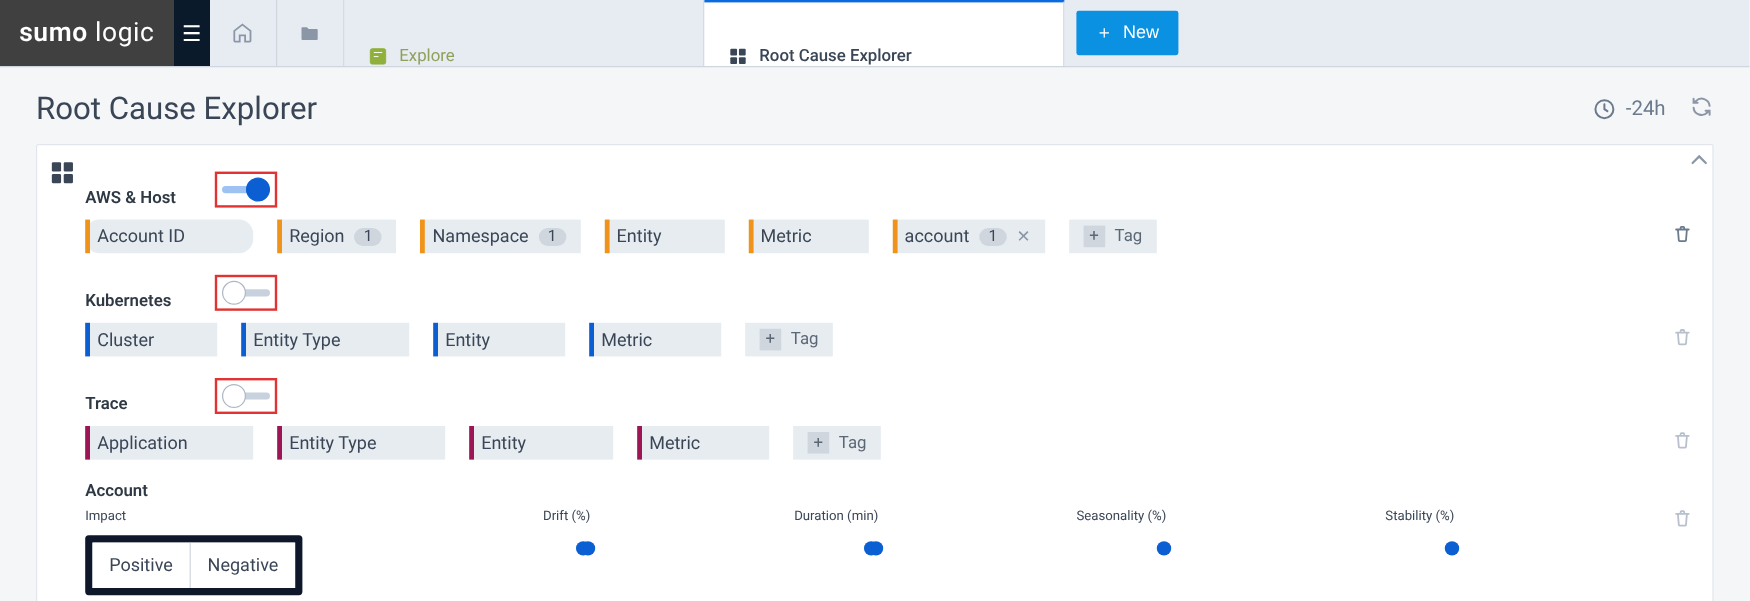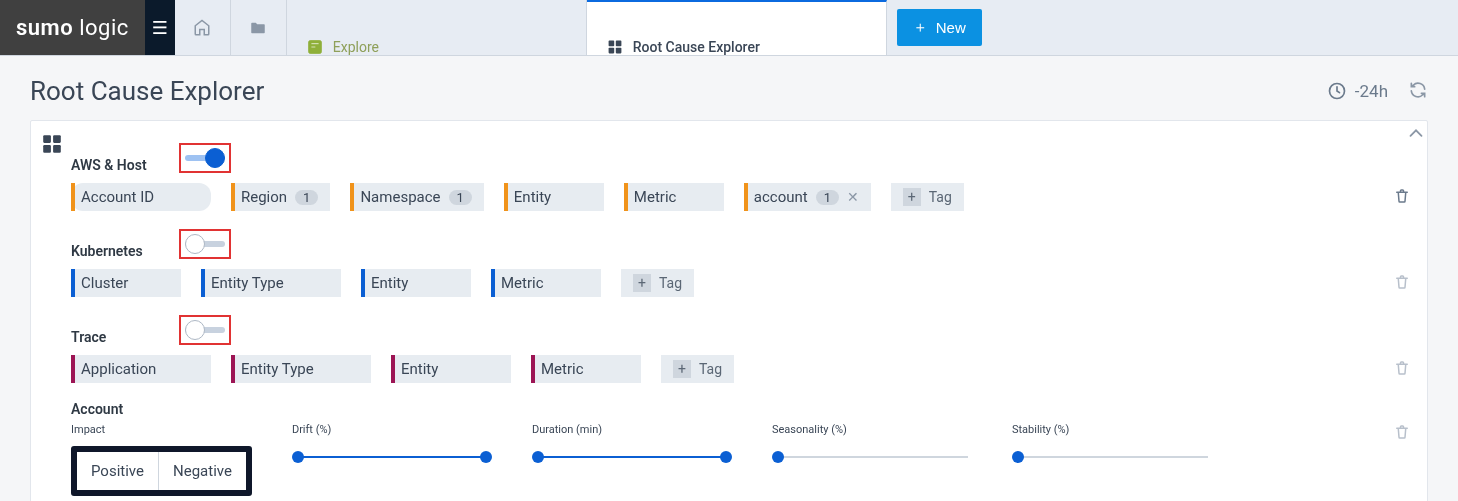--- a/index.html
+++ b/index.html
@@ -68,21 +68,21 @@
   .row-rel { position: relative; padding-right: 50px; }
 
   
   .adv-row { display:flex; align-items:flex-start; gap:40px; margin-top:6px; padding-right:60px; position:relative;}
   .adv-col { display:flex; flex-direction:column; gap:10px; }
   .adv-label { font-size:11px; color:#3a4656; }
   .impact-group { display:flex; border:6px solid #0f172a; border-radius:3px; overflow:hidden; }
   .impact-btn { padding:10px 14px; background:#fff; font-size:15px; cursor:pointer; }
   .impact-btn + .impact-btn { border-left:1px solid #cfd6de; }
 
-  .slider { width:200px; display:flex; flex-direction:column; gap:10px; }
+  .slider { width:200px; display:flex; flex-direction:column; gap:10px;align-items:flex-end; }
   .slider .bar { position:relative; height:6px; margin:8px 4px 0 4px; }
   .slider .bar .track { position:absolute; top:2px; left:0; right:0; height:2px; background:#cfd6de; }
   .slider .bar .fill  { position:absolute; top:2px; left:0; height:2px; background:#0b5fd3; }
   .slider .bar .kn { position:absolute; width:12px; height:12px; background:#0b5fd3; border-radius:50%; top:-3px; }
   .slider.dual .bar .kn.right { right:-4px; }
   .slider .bar .kn.left { left:-4px; }
 
 </style>
 </head>
 <body>

